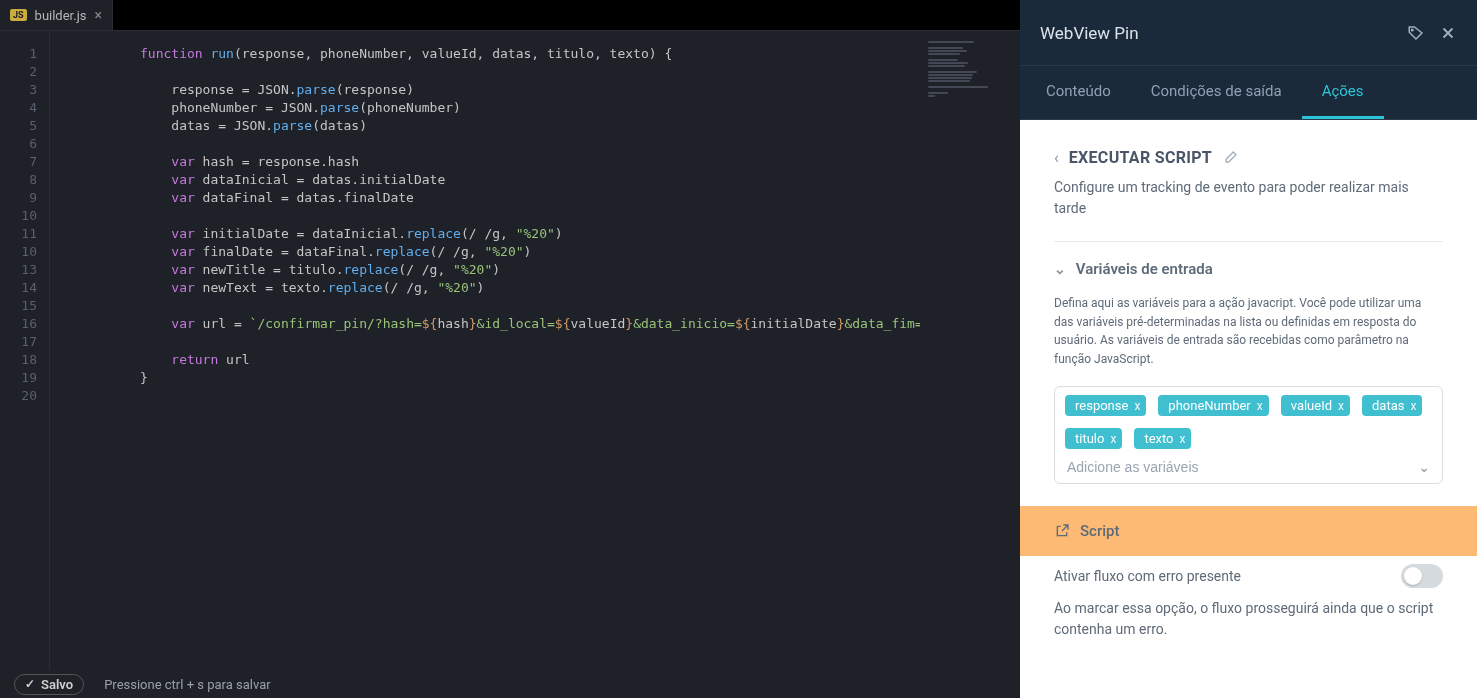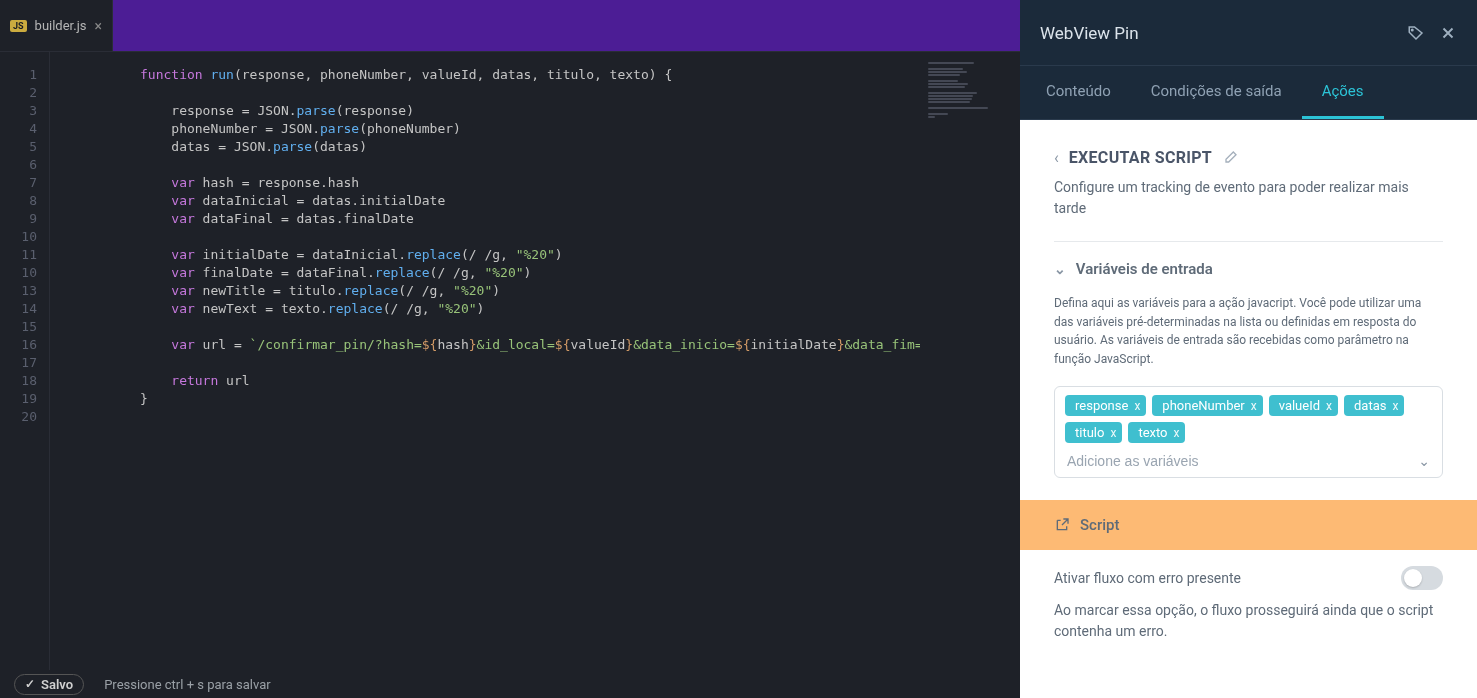--- a/index.html
+++ b/index.html
@@ -14,22 +14,22 @@
   }
   .editor-panel {
     flex: 1;
     display: flex;
     flex-direction: column;
     background: #1e2128;
     position: relative;
     min-width: 0;
   }
   .tab-bar {
-    height: 52px;
-    background: #4c1d95;
+    height: 31px;
+    background: #000000;
     display: flex;
     align-items: stretch;
     border-bottom: 1px solid #2a2d36;
   }
   .tab {
     display: flex;
     align-items: center;
     padding: 0 10px;
     background: #1e2128;
     border-right: 1px solid #2a2d36;
@@ -207,21 +207,21 @@
     margin-bottom: 18px;
   }
   .tag-box {
     border: 1px solid #d9dee3;
     border-radius: 6px;
     padding: 8px 10px 4px 10px;
   }
   .tags-row {
     display: flex;
     flex-wrap: wrap;
-    gap: 6px;
+    gap: 12px;
     margin-bottom: 6px;
   }
   .tag {
     background: #3fbfcf;
     color: #fff;
     font-size: 13px;
     padding: 3px 6px 3px 10px;
     border-radius: 4px;
     display: inline-flex;
     align-items: center;
@@ -254,21 +254,21 @@
     color: #5f6b78;
     font-size: 15px;
     font-weight: 500;
     cursor: pointer;
   }
   .script-row svg { width: 16px; height: 16px; }
   .toggle-row {
     display: flex;
     align-items: center;
     justify-content: space-between;
-    padding: 16px 0 10px 0;
+    padding: 8px 0 10px 0;
     font-size: 14px;
     color: #5f6b78;
   }
   .toggle {
     width: 42px;
     height: 24px;
     background: #d6dbe0;
     border-radius: 12px;
     position: relative;
   }

